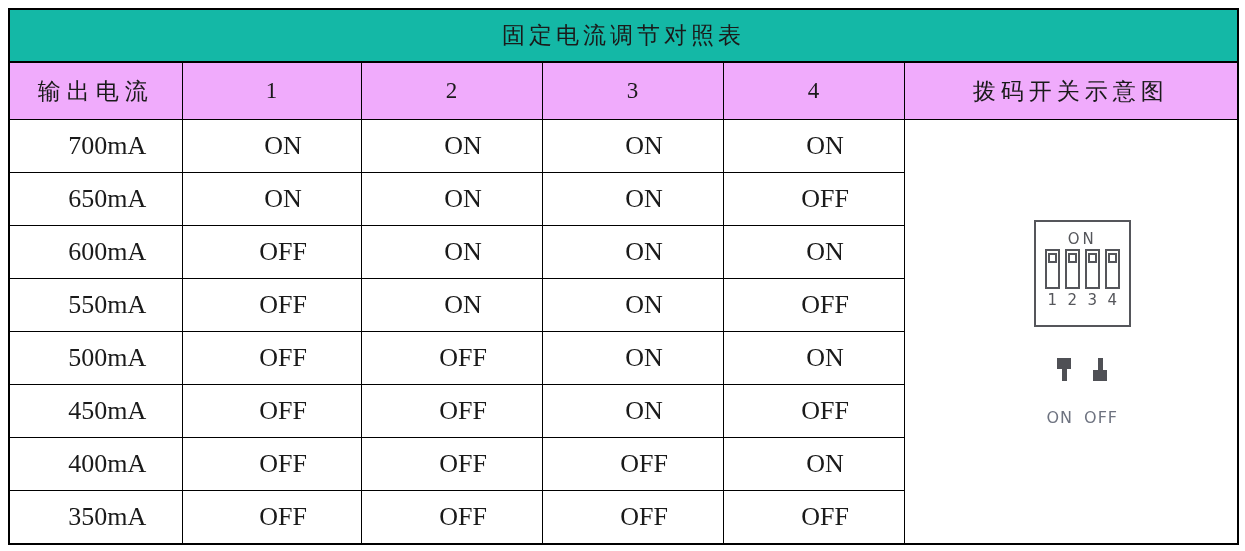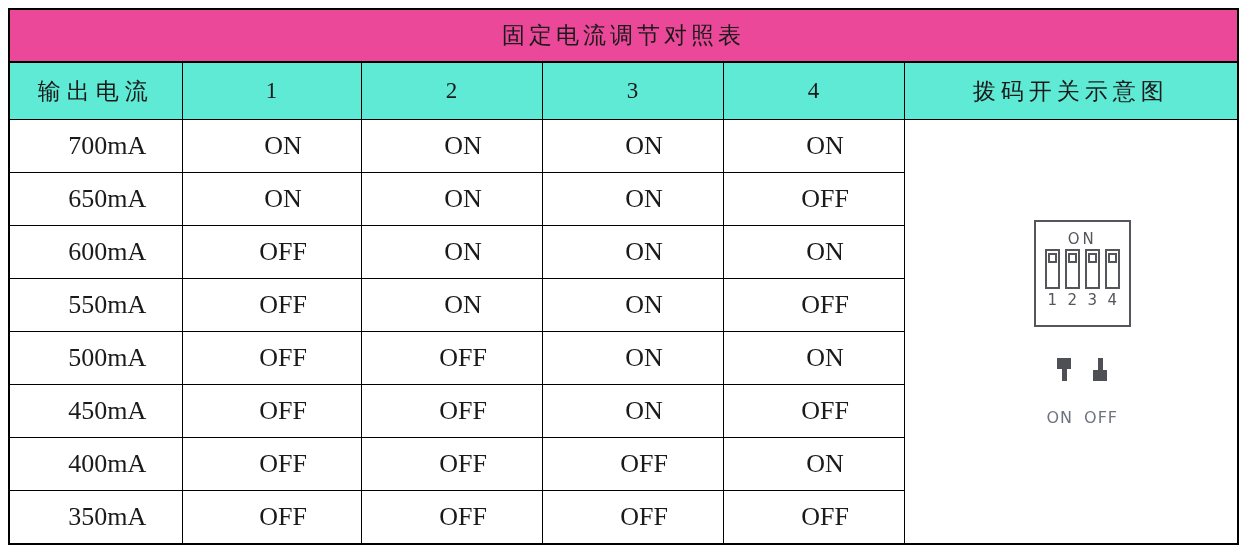--- a/index.html
+++ b/index.html
@@ -28,25 +28,25 @@
     text-align: center;
     vertical-align: middle;
     padding: 0;
     font-weight: normal;
   }
   .title-cell {
     height: 51px;
     font-size: 23px;
     letter-spacing: 4px;
     border-bottom: 2px solid #000000 !important;
-    background: #ec4899;
+    background: #14b8a6;
   }
   .header-row th {
     height: 56px;
-    background: #5eead4;
+    background: #f0abfc;
     font-size: 23px;
   }
   .cn-spaced {
     letter-spacing: 6px;
   }
   .cn-spaced7 {
     letter-spacing: 5px;
   }
   .data-row td {
     height: 52px;

